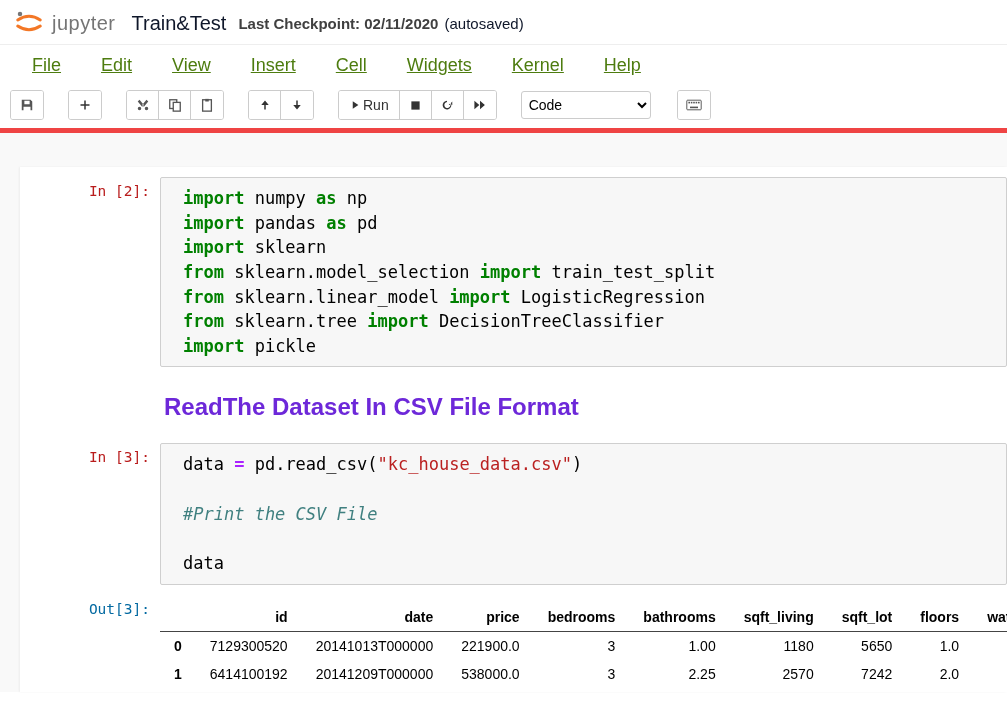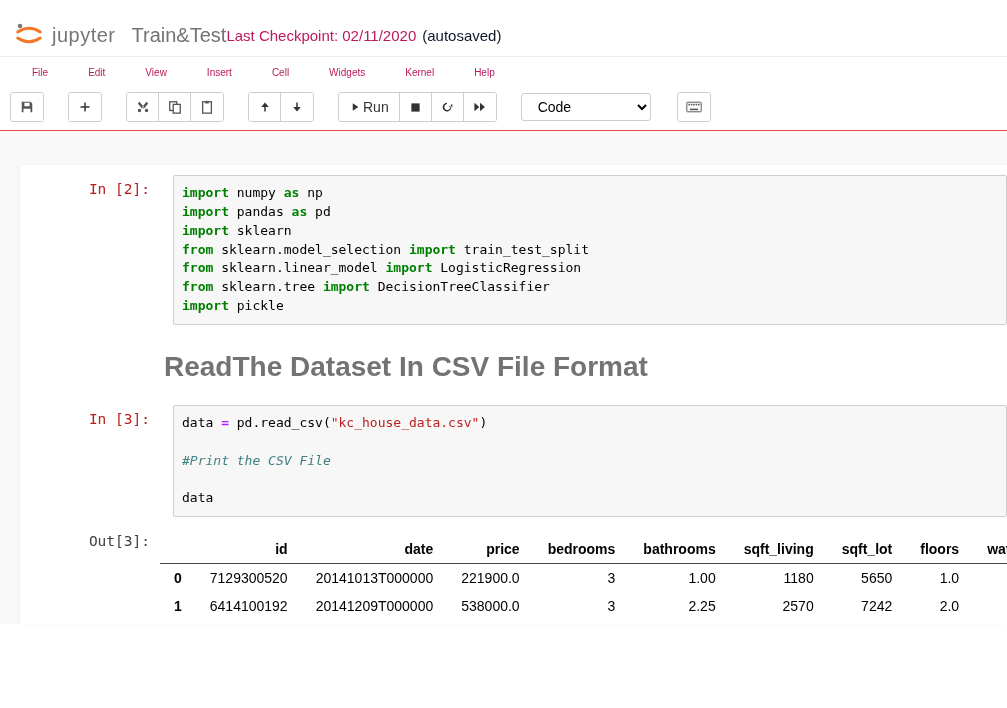--- a/index.html
+++ b/index.html
@@ -4,69 +4,71 @@
 <style>
   * { box-sizing: border-box; }
   body {
     margin: 0;
     font-family: "Helvetica Neue", Helvetica, Arial, sans-serif;
     font-size: 14px;
     color: #000;
     background: #fff;
   }
   .header {
-    padding: 20px 14px 6px 14px;
+    padding: 8px 14px 6px 14px;
     display: flex;
     align-items: center;
     border-bottom: 1px solid #eee;
   }
   .logo {
     display: flex;
     align-items: center;
     margin-right: 16px;
   }
   .logo svg { width: 30px; height: 30px; }
   .logo-text {
     font-size: 20px;
     color: #757575;
     margin-left: 8px;
     letter-spacing: 0.5px;
   }
   .title {
     font-size: 20px;
     font-weight: 400;
-    color: #737373;
-    margin-right: 0;
+    color: #0f172a;
+    margin-right: 12px;
   }
   .checkpoint {
     font-size: 15px;
-    color: #be185d;
+    color: #404040;
     margin-right: 6px;
+    font-weight: bold;
   }
   .autosaved {
     font-size: 15px;
     color: #0f172a;
   }
   .menubar {
     display: flex;
     padding: 0 12px;
     background: #fff;
   }
   .menu-item {
     padding: 10px 20px;
-    font-size: 10px;
-    color: #be185d;
+    font-size: 18px;
+    color: #4d7c0f;
     cursor: pointer;
+    text-decoration: underline;
   }
   .toolbar {
     display: flex;
     align-items: center;
     padding: 4px 10px 8px 10px;
     gap: 20px;
-    border-bottom: 1px solid #ef4444;
+    border-bottom: 5px solid #ef4444;
     box-shadow: 0 2px 3px rgba(0,0,0,0.03);
   }
   .btn-group {
     display: inline-flex;
     border: 1px solid #ccc;
     border-radius: 3px;
     overflow: hidden;
     margin-right: 4px;
   }
   .btn {
@@ -82,21 +84,21 @@
     font-size: 14px;
     color: #333;
   }
   .btn:not(:last-child) { border-right: 1px solid #ccc; }
   .run-btn-text { margin-left: 4px; font-size: 14px; }
   .cell-type {
     border: 1px solid #ccc;
     border-radius: 3px;
     height: 28px;
     width: 130px;
-    padding: 0 12px;
+    padding: 0 3px;
     font-size: 14px;
     background: #fff;
     cursor: pointer;
     margin-right: 6px;
   }
   .notebook-container {
     background: #f9f9f9;
     padding-top: 34px;
   }
   .notebook-inner {
@@ -112,46 +114,45 @@
   }
   .prompt {
     width: 140px;
     text-align: right;
     padding: 6px 10px 0 0;
     font-family: monospace;
     font-size: 14.5px;
     flex-shrink: 0;
   }
   .prompt.input { color: #b91c1c; }
-  .prompt.output { color: #404040; }
+  .prompt.output { color: #0369a1; }
   .cell-body {
     flex: 1;
     min-width: 0;
   }
   .code-area {
     border: 1px solid #cfcfcf;
     border-radius: 2px;
     background: #f7f7f7;
-    padding: 8px 8px;
+    padding: 8px 22px;
     font-family: "DejaVu Sans Mono", Menlo, Consolas, monospace;
-    font-size: 13px;
+    font-size: 17px;
     line-height: 1.45;
     white-space: pre-wrap;
     overflow-x: auto;
-    margin-left: 13px;
   }
   .kw { color: #008000; font-weight: bold; }
   .op { color: #AA22FF; font-weight: bold; }
   .str { color: #BA2121; }
   .comment { color: #408080; font-style: italic; }
   .markdown-heading {
     padding: 16px 4px 12px 4px;
-    font-size: 28px;
+    font-size: 24px;
     font-weight: 700;
-    color: #737373;
+    color: #6d28d9;
   }
   .output-table-wrap {
     overflow-x: auto;
     font-size: 14px;
   }
   table.df {
     border-collapse: collapse;
     border: none;
   }
   table.df th, table.df td {

